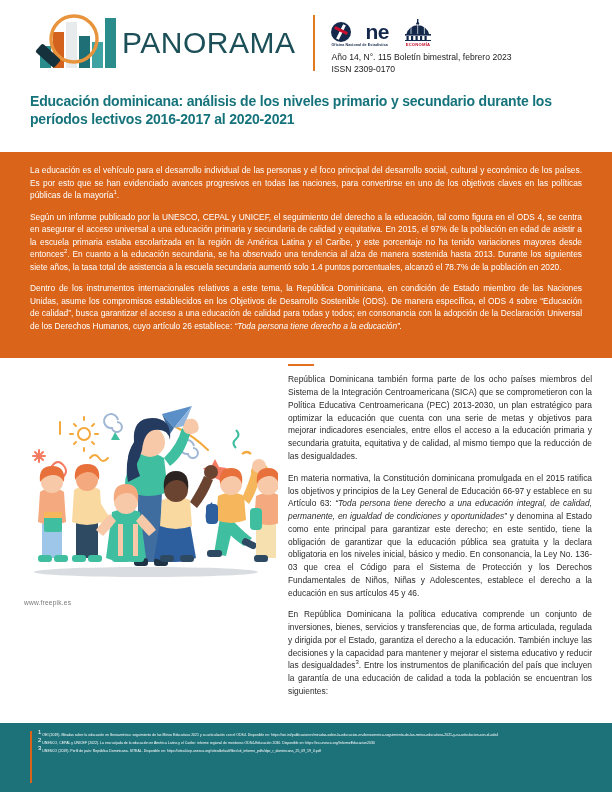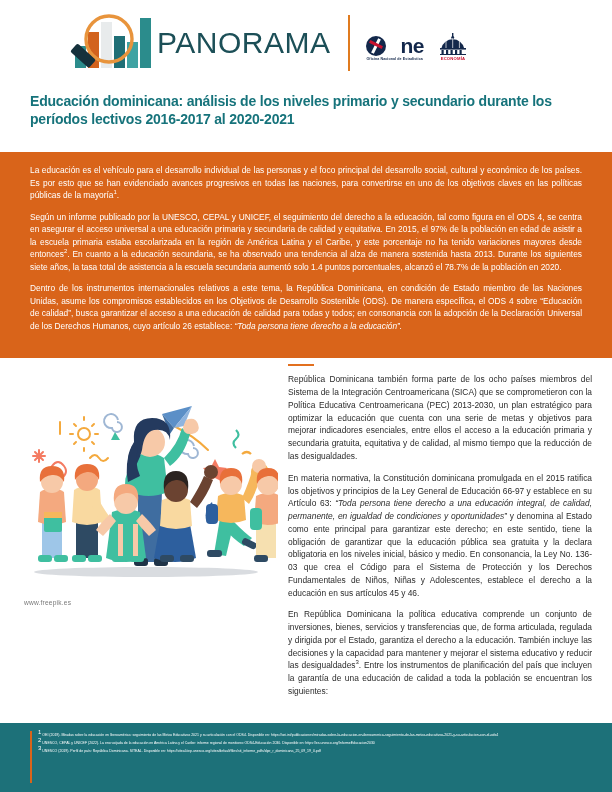--- a/index.html
+++ b/index.html
@@ -5,21 +5,21 @@
   * { box-sizing: border-box; margin: 0; padding: 0; }
   html, body {
     width: 612px; height: 792px;
     background: #ffffff;
     font-family: "Liberation Sans", sans-serif;
     overflow: hidden;
   }
   .page { position: relative; width: 612px; height: 792px; background:#fff; }
 
   
-  .header { position:absolute; left:0; top:0; width:612px; height:86px; display:flex; align-items:center;padding-left:35px; }
+  .header { position:absolute; left:0; top:0; width:612px; height:86px; display:flex; align-items:center; }
   .logo-block { display:flex; align-items:center; padding-left:22px; }
   .logo-mark { position:relative; width:96px; height:62px; flex:none; }
   .brand-text { margin-left:4px; line-height:0.92; }
   .brand-line { font-size:30px; font-weight:400; letter-spacing:0.5px; color:#1c4f57; font-family:"Liberation Sans", sans-serif; }
   .brand-line.b2 { font-size:30px; }
   .hdr-divider { width:2px; height:56px; background:#e07b1f; margin:0 16px 0 18px; flex:none; }
   .hdr-right { display:flex; flex-direction:column; justify-content:center; }
   .hdr-logos { display:flex; align-items:flex-end; gap:14px; height:36px; }
   .one-logo { display:flex; flex-direction:column; }
   .one-row { display:flex; align-items:center; }
@@ -114,20 +114,24 @@
               <rect x="17" y="17" width="2.2" height="4" fill="#13284b"></rect>
               <rect x="21.5" y="17" width="2.2" height="4" fill="#13284b"></rect>
               <rect x="2" y="21" width="26" height="1" fill="#13284b"></rect>
               <path d="M8 15 L8 6 M14.7 15 L14.7 5 M21.4 15 L21.4 6" stroke="#ffffff" stroke-width="0.7"></path>
             </svg>
           </div>
           <div class="escudo-label">ECONOMÍA</div>
         </div>
       </div>
 
+      <div class="hdr-issue">
+        <div>Año 14, N°. 115 Boletín bimestral, febrero 2023</div>
+        <div>ISSN 2309-0170</div>
+      </div>
     </div>
   </div>
 
   <div class="title-wrap">
     <h1 class="doc-title">Educación dominicana: análisis de los niveles primario y secundario durante los períodos lectivos 2016-2017 al 2020-2021</h1>
   </div>
 
   <div class="orange-band">
     <div class="band-inner">
       <p class="band-p"><span>La educación es el vehículo para el desarrollo individual de las personas y el foco principal del desarrollo social, cultural y económico de los países. Es por esto que se han evidenciado avances progresivos en todas las naciones, para convertirse en uno de los objetivos claves en las políticas públicas de la mayoría</span><sup>1</sup>.</p>

